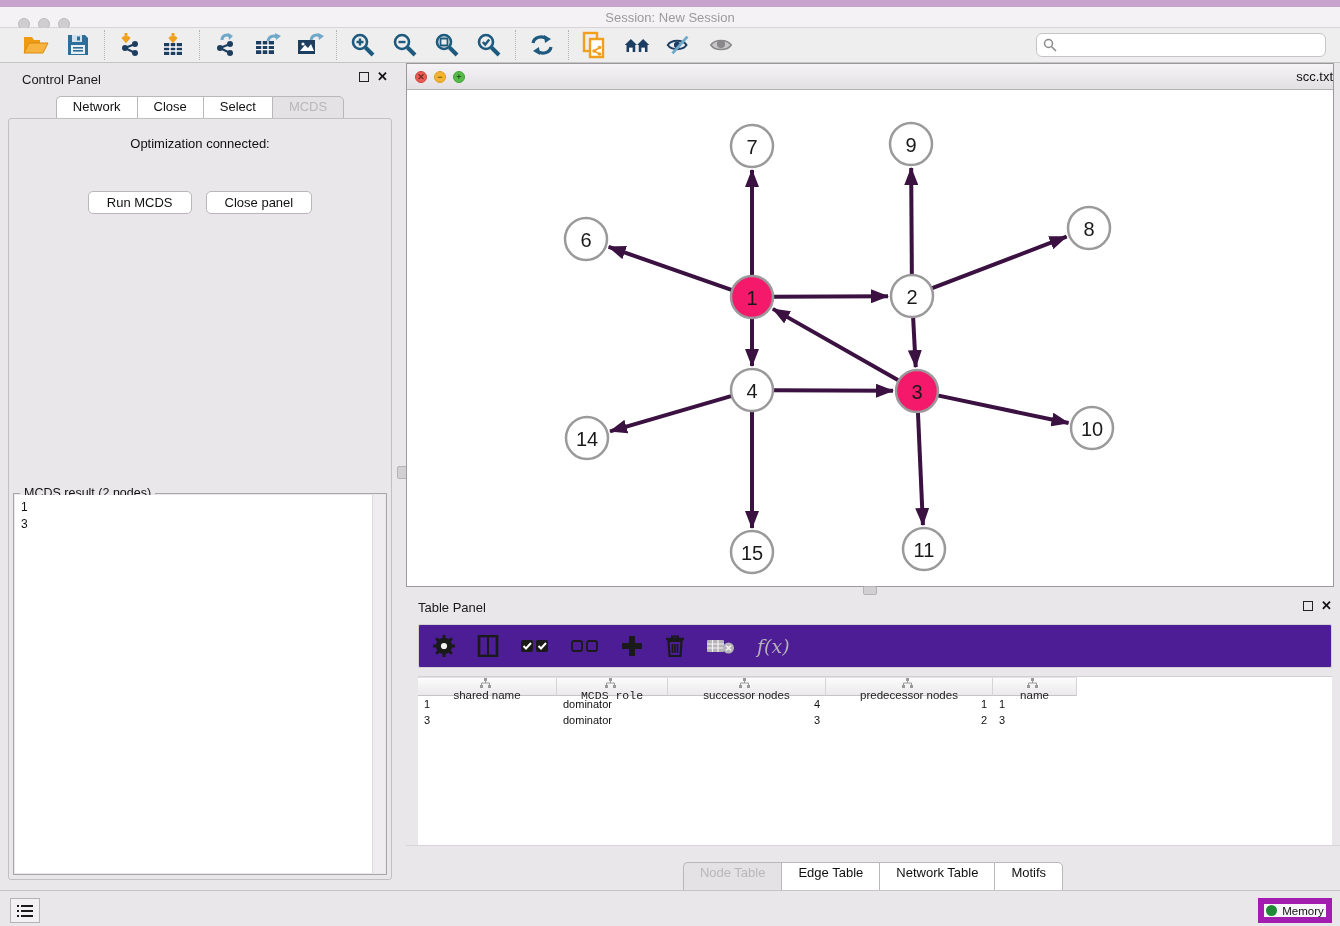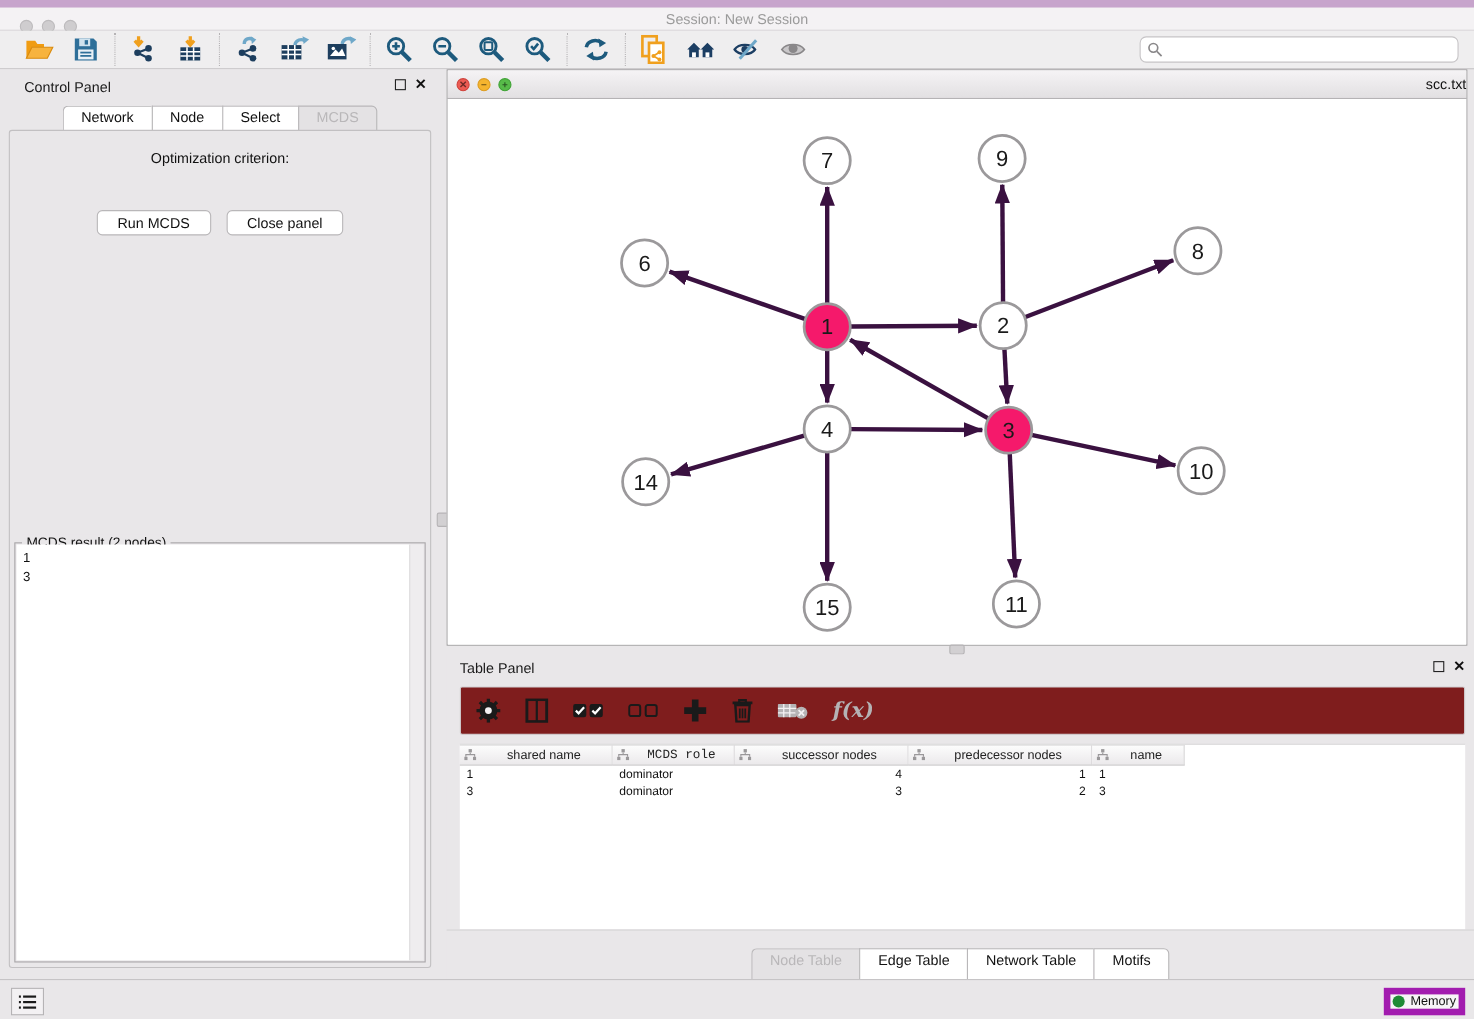--- a/index.html
+++ b/index.html
@@ -58,26 +58,26 @@
   #net-lights { position:absolute; left:8px; top:7px; display:flex; gap:7px; }
   .nl { width:12px; height:12px; border-radius:50%; font-size:9px; font-weight:bold; display:flex; align-items:center; justify-content:center; color:rgba(0,0,0,.55); cursor:pointer; }
   .nl.red { background:#ec5b53; border:1px solid #d0423c; }
   .nl.yellow { background:#f5b42e; border:1px solid #dd9c20; }
   .nl.green { background:#57bb49; border:1px solid #3fa335; }
   #net-canvas { left:0; top:26px; width:926px; height:496px; background:#ffffff; }
 
   
   #table-panel { left:406px; top:595px; width:934px; height:295px; background:#e9e7e9; }
   #tp-header { left:12px; top:5px; font-size:13px; color:#1a1a1a; }
-  #tp-toolbar { left:12px; top:29px; width:914px; height:44px; background:#7f1d1d; border:1px solid #d2d0d2; border-radius:2px; display:flex; align-items:center; gap:22px; padding:0 14px;font-weight:bold; }
+  #tp-toolbar { left:12px; top:29px; width:914px; height:44px; background:#4c1d95; border:1px solid #d2d0d2; border-radius:2px; display:flex; align-items:center; gap:22px; padding:0 14px; }
   .tpi { display:flex; align-items:center; justify-content:center; cursor:pointer; }
   .fx { font-family:"DejaVu Serif", serif; font-style:italic; font-size:19px; color:#b5b3b5; }
   #tp-table { left:12px; top:81px; width:914px; height:169px; background:#ffffff; border-top:1px solid #d2d0d2; }
   #tp-cols { display:flex; height:19px; }
-  .th { background:linear-gradient(#fcfcfc,#ebe9eb); border-right:1px solid #d6d4d6; border-bottom:1px solid #c6c4c6; border-top:1px solid #e2e0e2; display:flex; align-items:center; font-size:11.5px; color:#222; padding:0 4px; }
+  .th { background:linear-gradient(#fcfcfc,#ebe9eb); border-right:1px solid #d6d4d6; border-bottom:1px solid #c6c4c6; border-top:1px solid #e2e0e2; display:flex; align-items:center; font-size:11.5px; color:#222; padding:0 4px;flex-direction:column; }
   .th .th-label { flex:1; text-align:center; }
   .tr { display:flex; height:16px; font-size:11px; color:#111; }
   .td { padding:0 6px; line-height:16px; overflow:hidden; white-space:nowrap; }
   .al { text-align:left; } .ar { text-align:right; }
   #tp-tabs-strip { left:0; top:250px; width:934px; height:45px; background:#e9e7e9; border-top:1px solid #d6d4d6; }
   #tp-tabs { position:absolute; left:0; top:16px; width:100%; display:flex; justify-content:center; }
   #tp-panelbtns { right:8px; top:6px; }
 
   
   #statusbar { left:0; top:890px; width:1340px; height:36px; background:#e9e7e9; border-top:1px solid #c6c4c6; }
@@ -263,27 +263,27 @@
 
 <div id="control-panel" class="abs">
   <div id="cp-header" class="abs">Control Panel</div>
   <div class="panel-btns">
     <span class="float-box"></span>
     <span class="close-x">✕</span>
   </div>
   <div id="cp-tabs" class="abs">
     <div class="tabbar" id="cp-tabbar">
         <span class="tab">Network</span>
-        <span class="tab">Node</span>
+        <span class="tab">Close</span>
         <span class="tab">Select</span>
         <span class="tab active">MCDS</span>
       </div>
   </div>
   <div id="cp-body" class="abs">
-    <div id="opt-label" class="abs">Optimization criterion:</div>
+    <div id="opt-label" class="abs">Optimization connected:</div>
     <div id="cp-buttons" class="abs">
       <button class="cp-btn">Run MCDS</button>
       <button class="cp-btn">Close panel</button>
     </div>
     <div id="mcds-fieldset">
       <span id="mcds-legend">MCDS result (2 nodes)</span>
       <div id="mcds-inner">
         <div id="mcds-lines">
             <div>1</div>
             <div>3</div>

